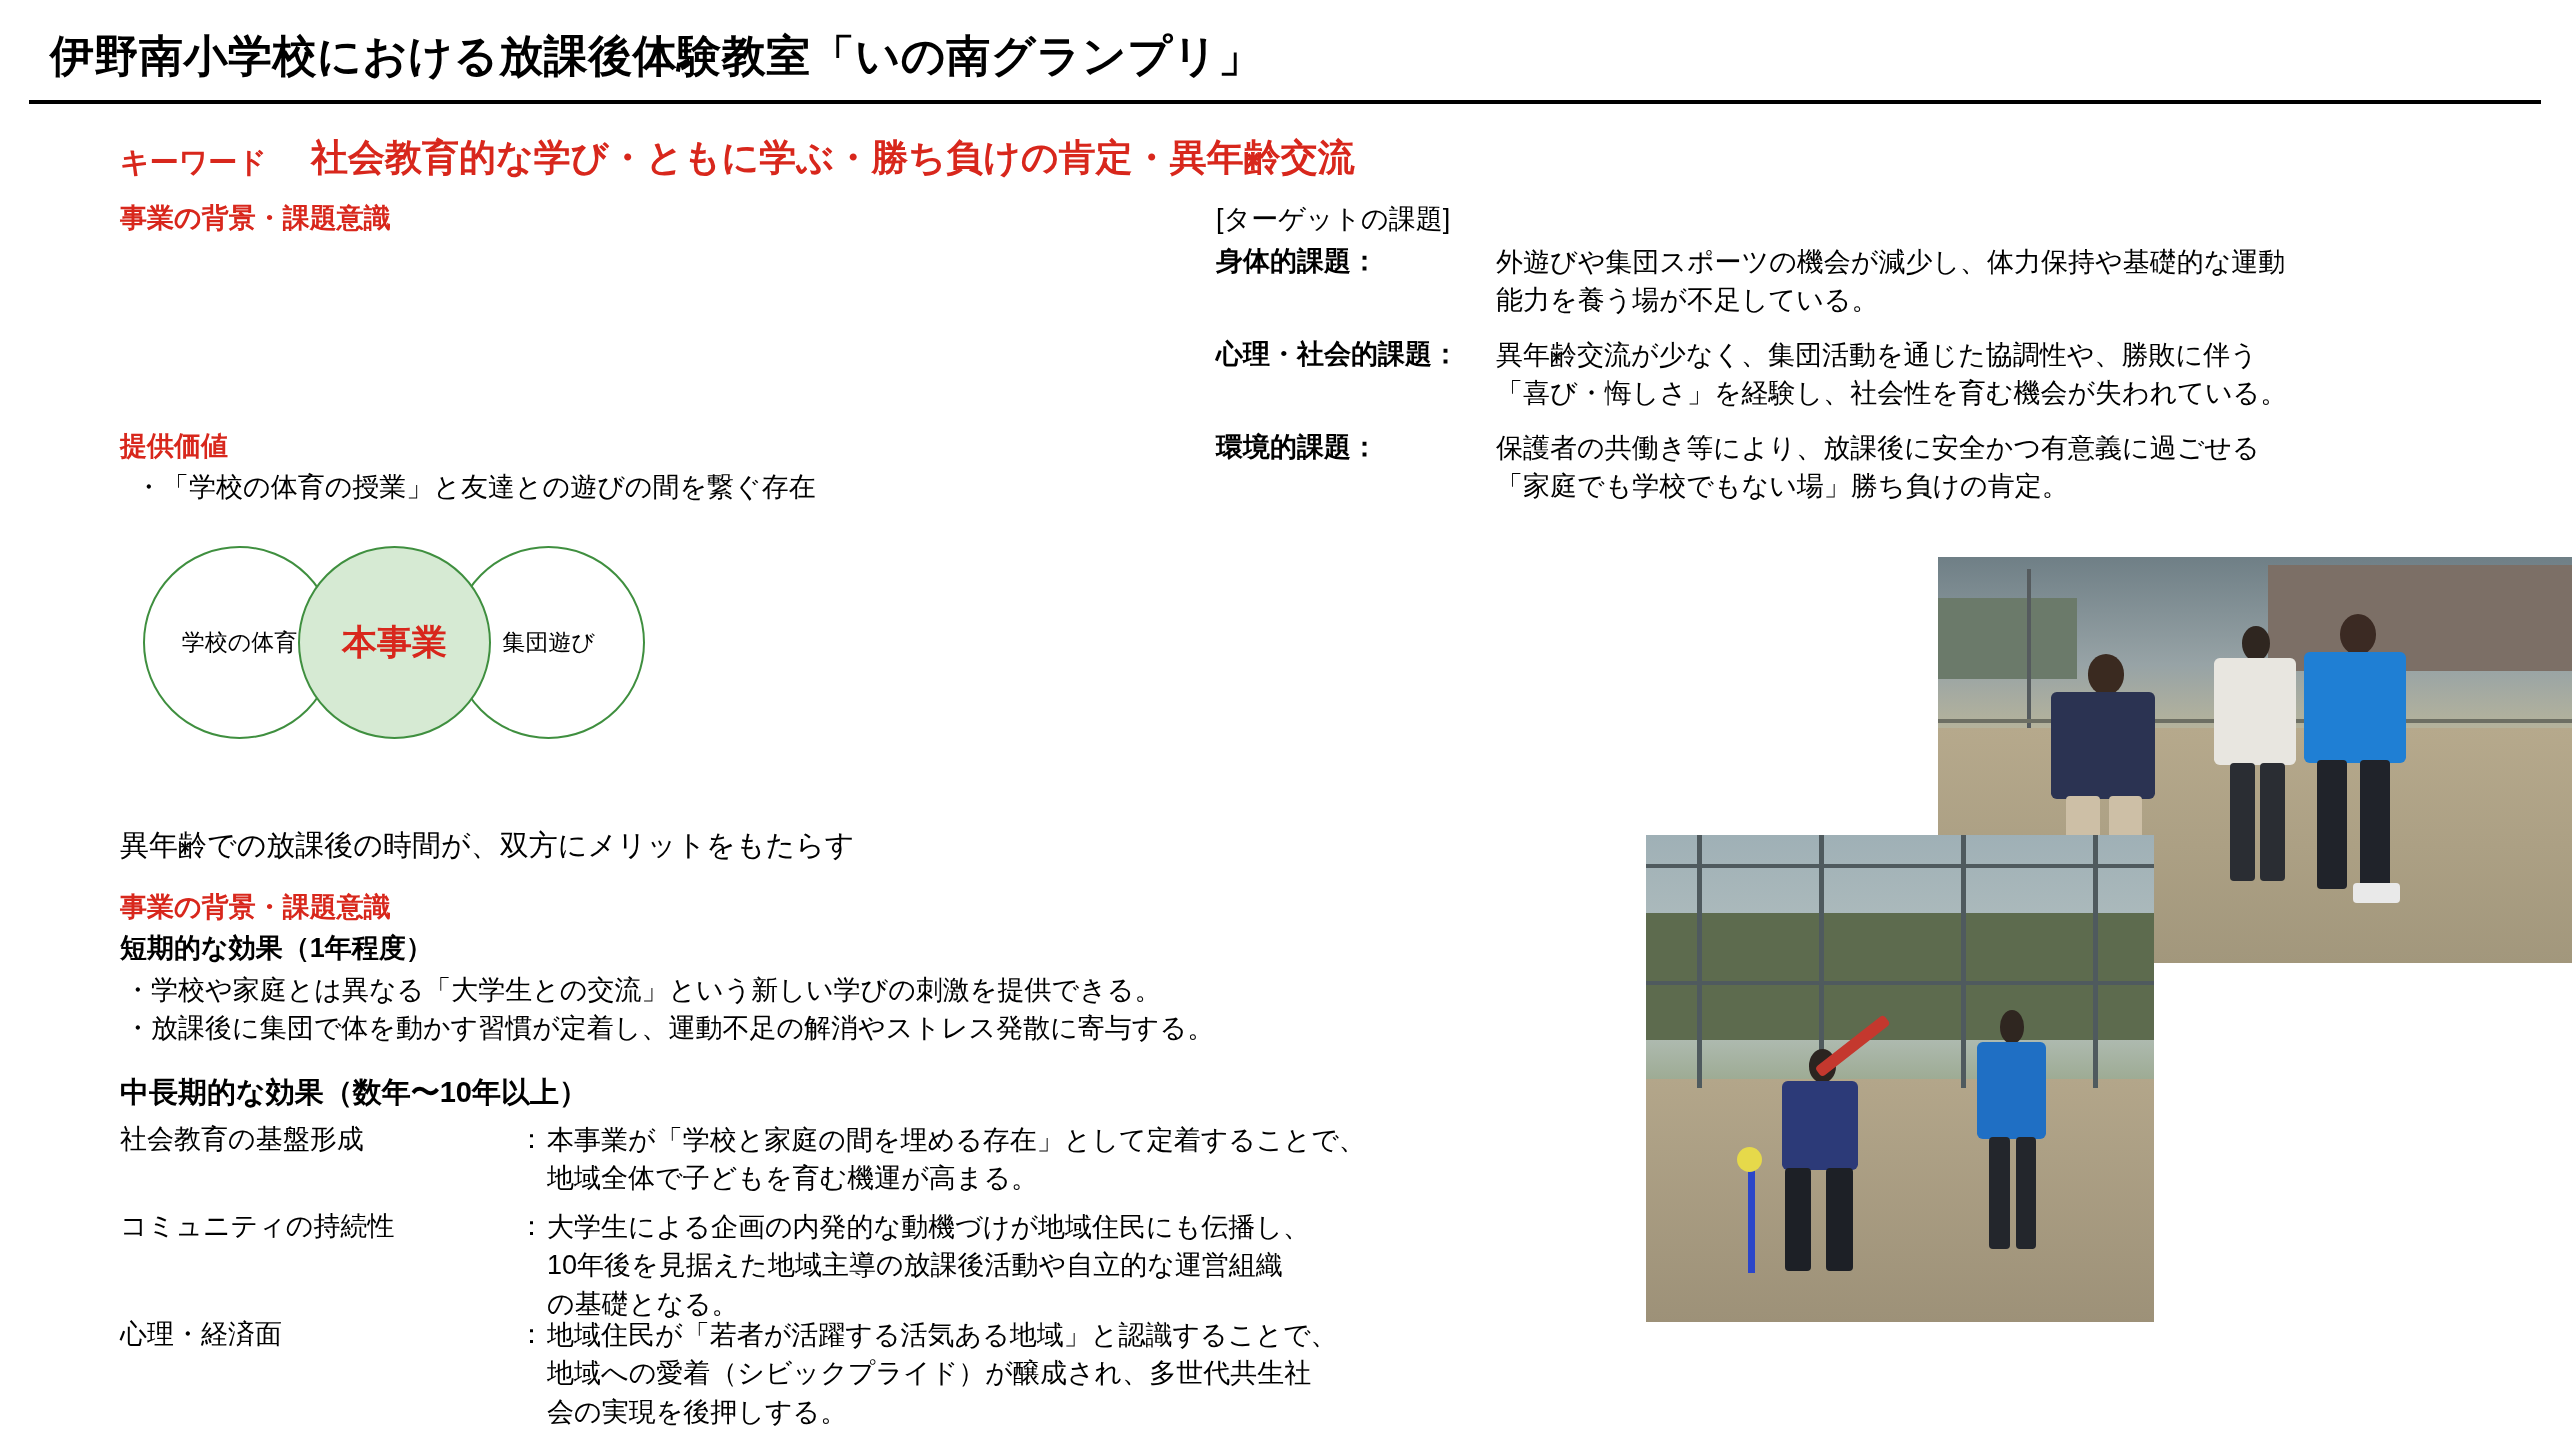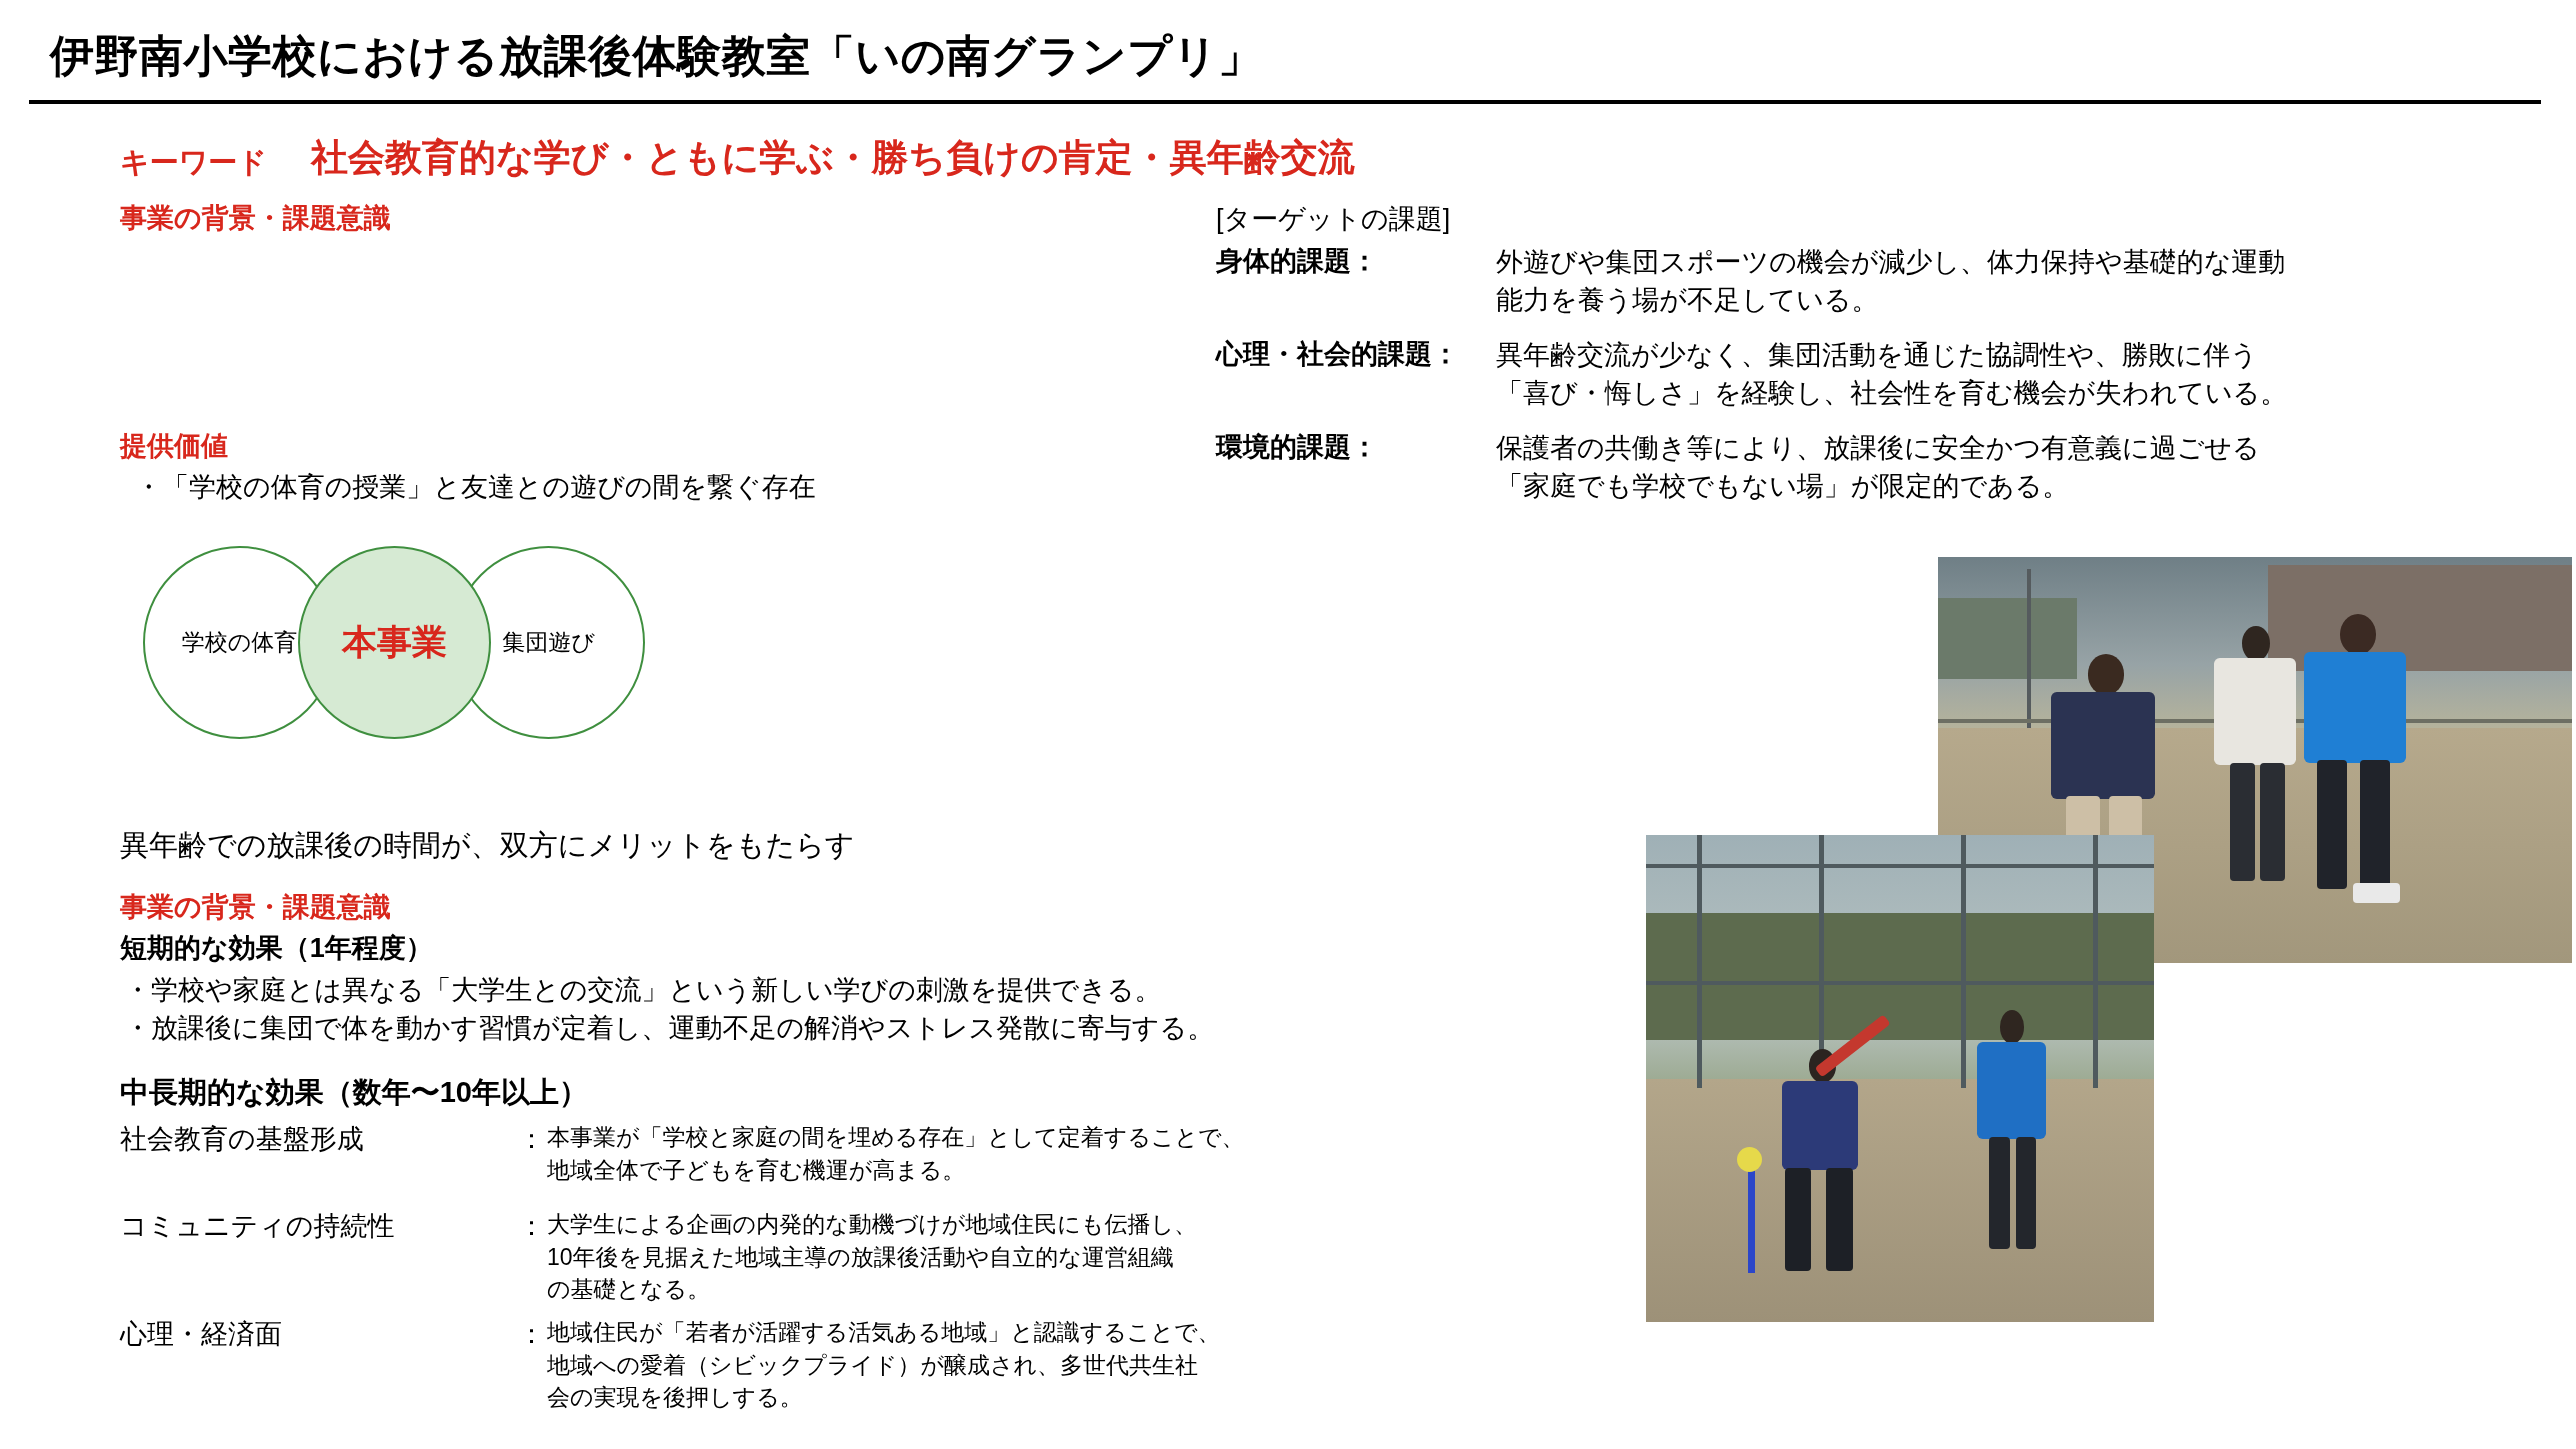--- a/index.html
+++ b/index.html
@@ -109,21 +109,21 @@
   .circle.c3 { left: 309px; top: 0px; background: transparent; }
   .circle.c1 span, .circle.c3 span { position: relative; z-index: 4; }
 
   .midline {
     position: absolute;
     font-size: 29px;
     white-space: nowrap;
   }
   .eff-label { position: absolute; font-size: 27px; white-space: nowrap; }
   .eff-colon { position: absolute; font-size: 27px; }
-  .eff-body  { position: absolute; font-size: 23px; line-height: 1.42; }
+  .eff-body  { position: absolute; font-size: 27px; line-height: 1.42; }
   .eff-body div { white-space: nowrap; }
 
   
   .tgt-title {
     position: absolute;
     left: 1216px;
     top: 201px;
     font-size: 27px;
     white-space: nowrap;
   }
@@ -249,21 +249,21 @@
 
   <div class="tgt-label" style="left:1216px; top:336px;">心理・社会的課題：</div>
   <div class="tgt-body" style="left:1496px; top:336px;">
     <div>異年齢交流が少なく、集団活動を通じた協調性や、勝敗に伴う</div>
     <div>「喜び・悔しさ」を経験し、社会性を育む機会が失われている。</div>
   </div>
 
   <div class="tgt-label" style="left:1216px; top:429px;">環境的課題：</div>
   <div class="tgt-body" style="left:1496px; top:429px;">
     <div>保護者の共働き等により、放課後に安全かつ有意義に過ごせる</div>
-    <div>「家庭でも学校でもない場」が限定的である。</div>
+    <div>「家庭でも学校でもない場」勝ち負けの肯定。</div>
   </div>
 
   <div class="photo" id="photo-upper">
     <div class="sky"></div>
     <div class="bldg"></div>
     <div class="bldg2"></div>
     <div class="pole"></div>
     <div class="ground"></div>
     <div class="fence"></div>
 

